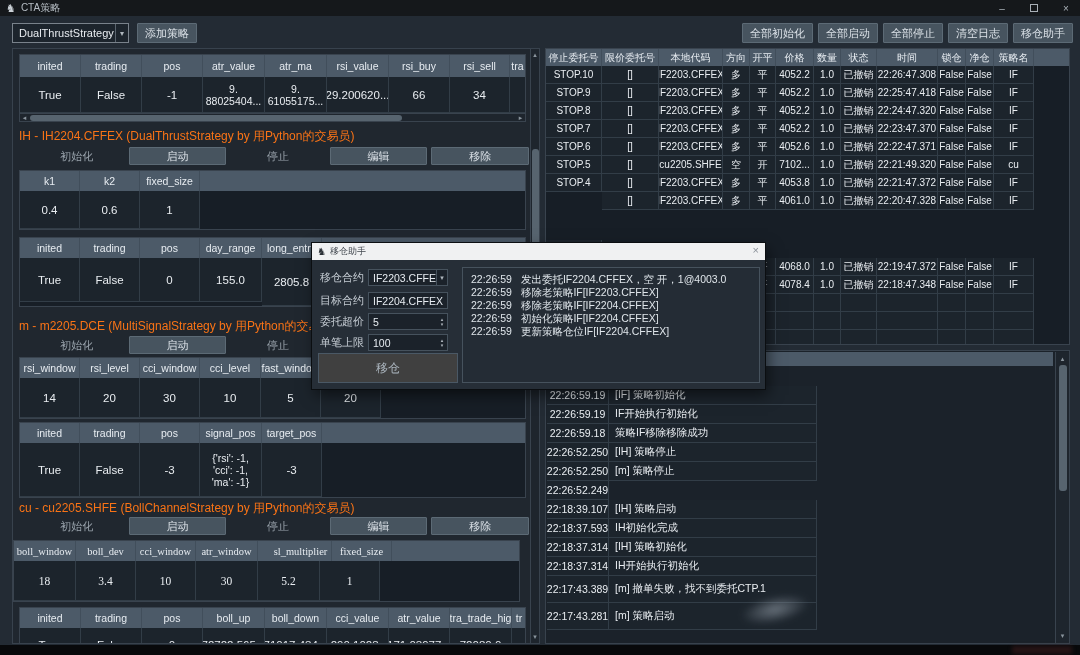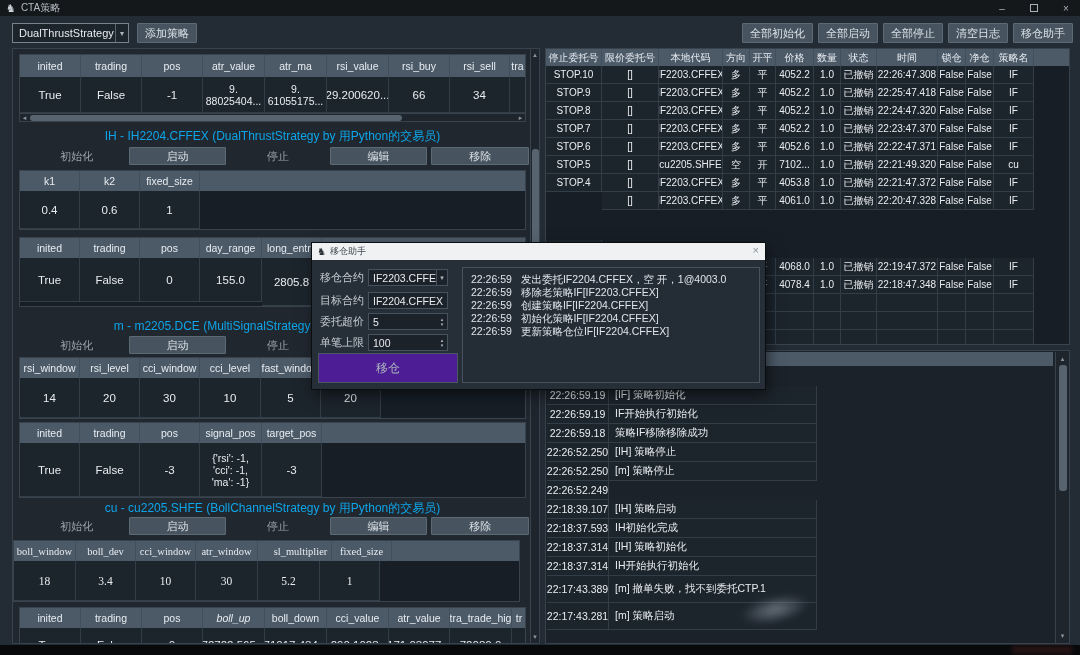--- a/index.html
+++ b/index.html
@@ -20,21 +20,21 @@
   .toolbar-combo .val { flex:1; padding-left:6px; }
   .combo-arrow-box { width:13px; height:100%; border-left:1px solid #5a646e; display:flex; align-items:center; justify-content:center; color:#aeb6bd; font-size:8px; }
   .btn { background:#47545f; border:1px solid #5c6a75; color:#dce2e8; font-size:11px;
     height:20px; display:inline-flex; align-items:center; justify-content:center; padding:0 7px; border-radius:1px; }
   .add-btn { position:absolute; left:137px; top:23px; }
   .toolbar-right { position:absolute; right:7px; top:23px; display:flex; gap:5px; }
 
   
   .left-panel { position:absolute; left:12px; top:48px; width:528px; height:596px;
     background:#20272f; border:1px solid #38424d; overflow:hidden; }
-  .stitle { position:absolute; left:6px; width:507px; text-align:center; color:#0ea5e9; font-size:12px; }
+  .stitle { position:absolute; left:6px; width:507px; text-align:left; color:#f97316; font-size:12px; }
   .btnrow { position:absolute; left:16px; width:500px; height:18px; display:flex; gap:4px; }
   .sbtn { flex:1; font-size:11px; display:flex; align-items:center; justify-content:center; }
   .sbtn.raised { background:#47545f; border:1px solid #5c6a75; color:#dde3e9; border-radius:1px; }
   .sbtn.flat { color:#9aa4ad; }
 
   
   .tbl { position:absolute; background:#171e26; border:1px solid #39434e; overflow:hidden; }
   .tbl .tr { display:flex; width:100%; }
   .tbl .tr.head { background:#4c5a68; }
   .tbl .th { height:20px; color:#e7ecf1; font-size:10.5px; display:flex; align-items:center; justify-content:center;
@@ -68,21 +68,21 @@
   .dlg-icon { margin:0 4px 0 5px; font-size:10px; color:#2b3036; line-height:1; }
   .dlg-close { position:absolute; right:6px; top:1px; color:#8b9299; font-size:11px; }
   .drow { position:absolute; left:8px; height:17px; display:flex; align-items:center; }
   .dlabel { width:48px; color:#c6cdd4; font-size:11px; }
   .dfield { position:relative; width:80px; height:17px; background:#1b222a; border:1px solid #46525d;
     color:#e6ebf0; font-size:10.5px; display:flex; align-items:center; }
   .dfield .dval { flex:1; padding-left:4px; white-space:nowrap; overflow:hidden; }
   .carrow { width:11px; height:100%; border-left:1px solid #46525d; display:flex; align-items:center; justify-content:center; font-size:7px; color:#aeb6bd; }
   .spinner { width:10px; height:100%; display:flex; flex-direction:column; align-items:center; justify-content:center; color:#aeb6bd; }
   .spinner i { font-style:normal; font-size:5px; line-height:5px; }
-  .move-btn { position:absolute; left:6px; top:110px; width:140px; height:30px; background:#4c1d95;
+  .move-btn { position:absolute; left:6px; top:110px; width:140px; height:30px; background:#404040;
     color:#aab4bd; font-size:12px; display:flex; align-items:center; justify-content:center; border:1px solid #4a5865; }
   .dlg-log { position:absolute; left:150px; top:24px; width:298px; height:116px; background:#242c35;
     border:1px solid #46525d; padding:5px 0 0 8px; overflow:hidden; }
   .dlgline { height:13px; font-size:10.5px; color:#dfe5ea; white-space:nowrap; }
   .dlgline .t { margin-right:9px; }
 
   
   .bottombar { position:absolute; left:0; top:645px; width:1080px; height:10px; background:#08090b; z-index:70; }
   .blur-smudge { position:absolute; left:740px; top:596px; width:70px; height:27px; z-index:60;
     background:radial-gradient(closest-side, rgba(155,165,176,.6), rgba(155,165,176,0)); filter:blur(3px); transform:rotate(-12deg); }
@@ -257,21 +257,21 @@
           <div class="td" style="width: 62px; height: 40px;">30</div>
           <div class="td" style="width: 62px; height: 40px;">5.2</div>
           <div class="td" style="width: 60px; height: 40px;">1</div>
         </div>
       </div>
     <div class="tbl" style="left:6px; top:558px; width:507px; height:37px;">
         <div class="tr head">
           <div class="th" style="width: 61px;">inited</div>
           <div class="th" style="width: 61px;">trading</div>
           <div class="th" style="width: 61px;">pos</div>
-          <div class="th" style="width: 62px; font-style: italic;">boll_up</div>
+          <div class="th" style="width: 62px;">boll_up</div>
           <div class="th" style="width: 62px;">boll_down</div>
           <div class="th" style="width: 62px;">cci_value</div>
           <div class="th" style="width: 61px;">atr_value</div>
           <div class="th" style="width: 62px;">tra_trade_hig</div>
           <div class="th" style="width: 15px;">tr</div>
         </div>
         <div class="tr">
           <div class="td" style="width: 61px; height: 34px;">True</div>
           <div class="td" style="width: 61px; height: 34px;">False</div>
           <div class="td" style="width: 61px; height: 34px;">0</div>
@@ -612,21 +612,21 @@
         <span class="spinner">
             <i>▴</i>
             <i>▾</i>
           </span>
       </span>
     </div>
     <div class="move-btn">移仓</div>
     <div class="dlg-log">
       <div class="dlgline"><span class="t">22:26:59</span><span>发出委托IF2204.CFFEX，空 开，1@4003.0</span></div>
       <div class="dlgline"><span class="t">22:26:59</span><span>移除老策略IF[IF2203.CFFEX]</span></div>
-      <div class="dlgline"><span class="t">22:26:59</span><span>创建策略IF[IF2204.CFFEX]</span></div>
+      <div class="dlgline"><span class="t">22:26:59</span><span>移除老策略IF[IF2204.CFFEX]</span></div>
       <div class="dlgline"><span class="t">22:26:59</span><span>初始化策略IF[IF2204.CFFEX]</span></div>
       <div class="dlgline"><span class="t">22:26:59</span><span>更新策略仓位IF[IF2204.CFFEX]</span></div>
     </div>
   </div>
 
   <div class="blur-smudge"></div>
   <div class="bottombar">
     <div class="wm"></div>
   </div>
 

